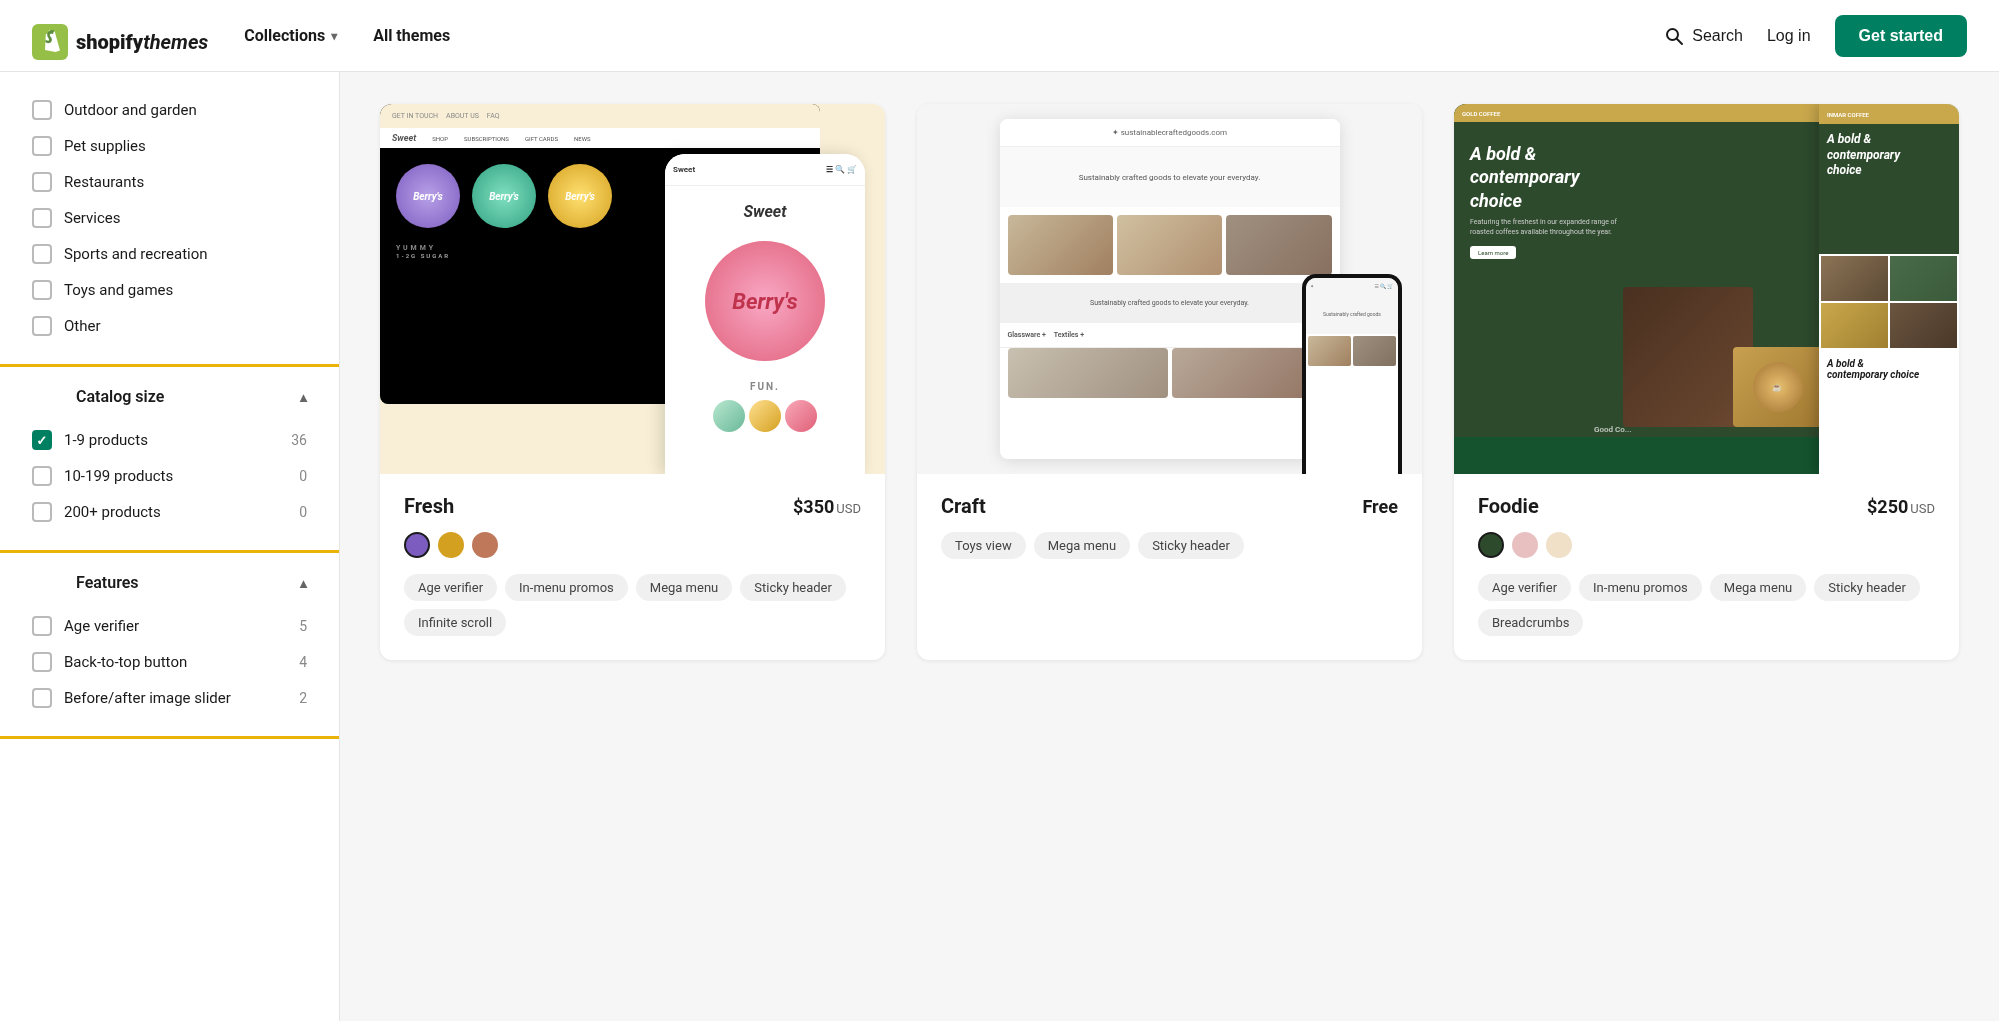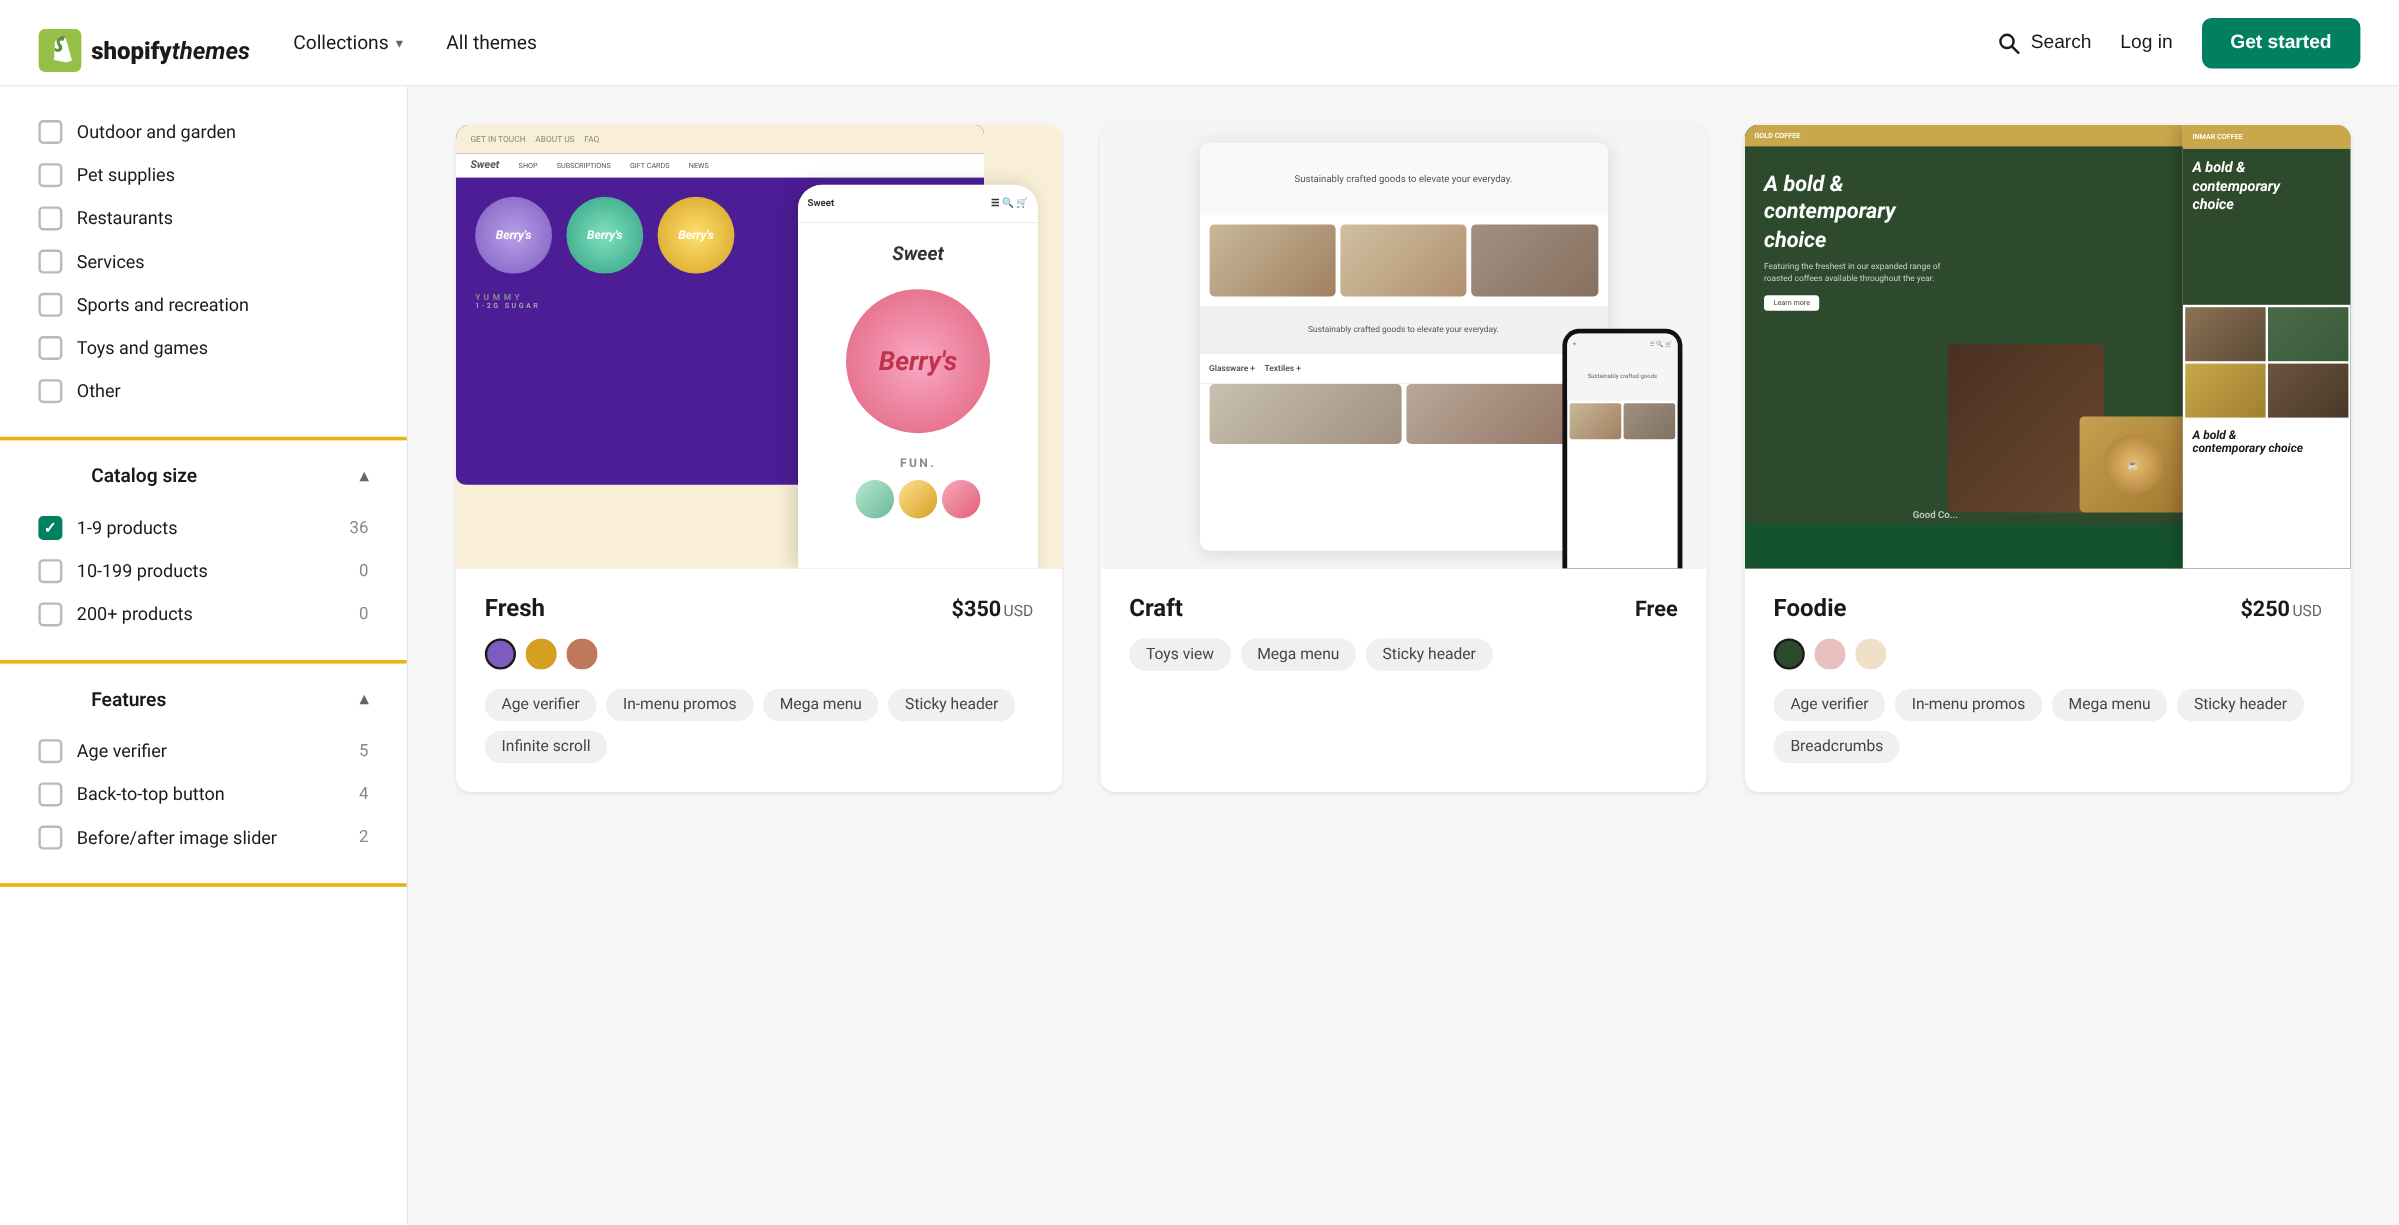--- a/index.html
+++ b/index.html
@@ -8,21 +8,21 @@
     
     .header {
       display: flex; align-items: center; justify-content: space-between;
       background: #fff; padding: 0 32px; height: 72px;
       border-bottom: 1px solid #e5e5e5; position: sticky; top: 0; z-index: 100;
     }
     .header-left { display: flex; align-items: center; gap: 36px; }
     .logo { display: flex; align-items: center; gap: 8px; font-size: 20px; font-weight: 700; color: #1a1a1a; margin-top: 12px; }
     .logo-icon { width: 36px; height: 36px; }
     .nav-link {
-      display: flex; align-items: center; gap: 6px; font-size: 16px; font-weight: 400; color: #1a1a1a;
+      display: flex; align-items: center; gap: 6px; font-size: 16px; font-weight: 700; color: #1a1a1a;
       cursor: pointer; text-decoration: none;
     }
     .nav-link .chevron { font-size: 12px; color: #666; }
     .header-right { display: flex; align-items: center; gap: 24px; }
     .search-btn {
       display: flex; align-items: center; gap: 8px; font-size: 16px; color: #1a1a1a;
       background: none; border: none; cursor: pointer; font-weight: 400;
     }
     .login-btn {
       font-size: 16px; color: #1a1a1a; background: none; border: none; cursor: pointer; font-weight: 500;
@@ -74,21 +74,21 @@
     }
 
     
     .fresh-mockup { width: 100%; height: 100%; background: #f9efd6; position: relative; overflow: hidden; }
     .fresh-mobile { position: absolute; right: 20px; bottom: 0; width: 200px; height: 320px; background: #fff; border-radius: 20px 20px 0 0; box-shadow: -4px 0 16px rgba(0,0,0,0.15); overflow: hidden; }
     .fresh-mobile-header { height: 32px; background: #fff; border-bottom: 1px solid #eee; display: flex; align-items: center; justify-content: space-between; padding: 0 8px; }
     .fresh-mobile-header span { font-size: 8px; color: #333; font-weight: 700; }
     .fresh-mobile-body { padding: 8px; }
     .fresh-can-large { width: 120px; height: 120px; background: radial-gradient(circle, #f9a8c5, #e0607a); border-radius: 50%; margin: 20px auto; display: flex; align-items: center; justify-content: center; }
     .fresh-can-large span { font-size: 22px; font-weight: 700; color: #c0334d; font-style: italic; }
-    .fresh-desktop { position: absolute; left: 0; top: 0; width: 440px; height: 300px; background: #4c1d95; border-radius: 8px; overflow: hidden; }
+    .fresh-desktop { position: absolute; left: 0; top: 0; width: 440px; height: 300px; background: #000000; border-radius: 8px; overflow: hidden; }
     .fresh-desktop-header { height: 24px; background: #f9efd6; display: flex; align-items: center; padding: 0 12px; gap: 8px; }
     .fresh-desktop-header span { font-size: 7px; color: #888; }
     .fresh-desktop-nav { height: 20px; background: #fff; display: flex; align-items: center; padding: 0 12px; gap: 16px; }
     .fresh-desktop-nav span { font-size: 6px; color: #555; }
     .fresh-desktop-body { padding: 16px; display: flex; gap: 12px; }
     .can-circle { width: 64px; height: 64px; border-radius: 50%; display: flex; align-items: center; justify-content: center; }
     .can-purple { background: radial-gradient(circle, #b8a0e8, #7c5cbf); }
     .can-teal { background: radial-gradient(circle, #80e0c0, #30a080); }
     .can-yellow { background: radial-gradient(circle, #ffe070, #d4a020); }
     .can-circle span { font-size: 10px; font-weight: 700; color: #fff; font-style: italic; }
@@ -371,20 +371,23 @@
             <span class="tag">Sticky header</span>
             <span class="tag">Infinite scroll</span>
           </div>
         </div>
       </div>
 
       <div class="theme-card">
         <div class="theme-card-image">
           <div class="craft-mockup">
             <div class="craft-device">
+              <div class="craft-header">
+                <span>✦ sustainablecraftedgoods.com</span>
+              </div>
               <div class="craft-hero">
                 <span>Sustainably crafted goods to elevate your everyday.</span>
               </div>
               <div class="craft-grid">
                 <div class="craft-img craft-img-1"></div>
                 <div class="craft-img craft-img-2"></div>
                 <div class="craft-img craft-img-3"></div>
               </div>
               <div class="craft-subtitle">
                 <span>Sustainably crafted goods to elevate your everyday.</span>

